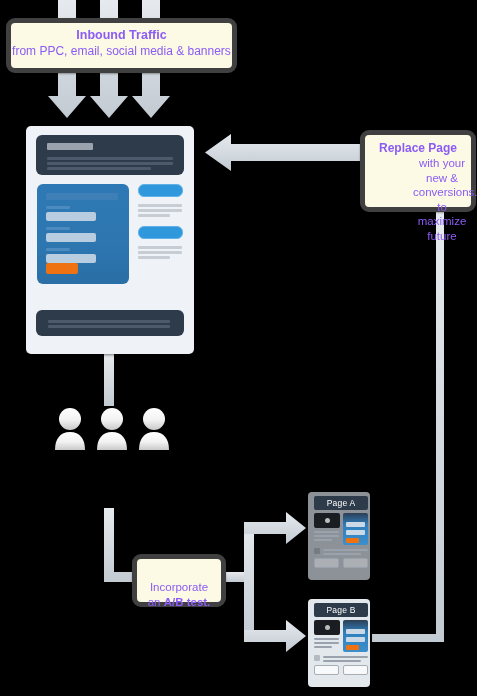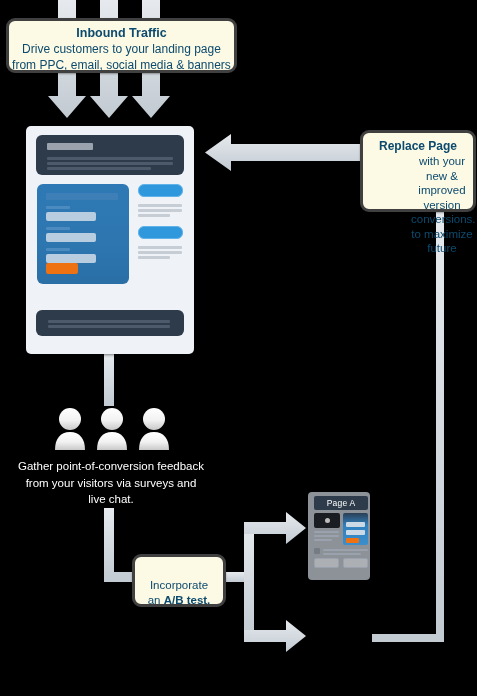--- a/index.html
+++ b/index.html
@@ -20,23 +20,23 @@
     background: #000000;
   }
 
   
   #connectors { position: absolute; left:0; top:0; width:477px; height:696px; }
 
   
   .callout {
     position: absolute;
     background: #FCF9E4;
-    border: 3px solid #404040;
+    border: 5px solid #404040;
     border-radius: 9px;
-    color: #0c4a6e;
+    color: #8b5cf6;
     text-align: center;
     box-shadow: 0 1px 2px rgba(0,0,0,0.35);
     z-index: 6;
   }
   .callout .title {
     font-weight: bold;
     font-size: 12px;
     line-height: 15px;
     display: block;
   }
@@ -251,28 +251,26 @@
     <g>
       <path d="M244,522 L286,522 L286,512 L306,528 L286,544 L286,534 L244,534 Z" fill="url(#gConn)"></path>
     </g>
     <g>
       <path d="M244,630 L286,630 L286,620 L306,636 L286,652 L286,642 L244,642 Z" fill="url(#gConn)"></path>
     </g>
   </svg>
 
   <div class="callout" id="inbound-box">
     <span class="title">Inbound Traffic</span>
-    <span class="body">Drive customers to your landing page</span>
     <span class="body">from PPC, email, social media &amp; banners</span>
   </div>
 
   <div class="callout" id="replace-box">
     <span class="title">Replace Page</span>
     <span class="body">with your new &amp;</span>
-    <span class="body">improved version</span>
     <span class="body">conversions.</span>
     <span class="body">to maximize future</span>
   </div>
 
   <div id="landing-page">
     <div class="lp-header">
       <div class="logo"></div>
       <div class="nav1"></div>
       <div class="nav2"></div>
       <div class="nav3"></div>
@@ -321,25 +319,20 @@
     <g>
       <circle cx="60" cy="13" r="11" fill="url(#gP)"></circle>
       <path d="M60 26 C50 26 45 33 45 44 L75 44 C75 33 70 26 60 26 Z" fill="url(#gP)"></path>
     </g>
     <g>
       <circle cx="102" cy="13" r="11" fill="url(#gP)"></circle>
       <path d="M102 26 C92 26 87 33 87 44 L117 44 C117 33 112 26 102 26 Z" fill="url(#gP)"></path>
     </g>
   </svg>
 
-  <div id="feedback-caption">
-    <div>Gather point-of-conversion feedback</div>
-    <div>from your visitors via surveys and</div>
-    <div>live chat.</div>
-  </div>
 
   <div class="callout" id="ab-box">
     <span class="body">Incorporate</span>
     <span class="body"><span>an </span><b>A/B test.</b></span>
   </div>
 
   <div class="mini-page" id="page-a">
     <div class="mini-inner">
       <div class="mp-title">Page A</div>
       <div class="mp-hero-l">
@@ -354,14 +347,35 @@
       <div class="mp-line" style="left:2px; top:39px; width:25px"></div>
       <div class="mp-line" style="left:2px; top:43px; width:18px"></div>
       <div class="mp-blk" style="left:2px; top:52px; width:6px; height:6px"></div>
       <div class="mp-line" style="left:11px; top:53px; width:45px"></div>
       <div class="mp-line" style="left:11px; top:57px; width:38px"></div>
       <div class="mp-box" style="left:2px; top:62px; width:25px; height:10px"></div>
       <div class="mp-box" style="left:31px; top:62px; width:25px; height:10px"></div>
     </div>
   </div>
 
+  <div class="mini-page" id="page-b">
+    <div class="mini-inner">
+      <div class="mp-title">Page B</div>
+      <div class="mp-hero-l">
+          <div class="dot"></div>
+        </div>
+      <div class="mp-hero-r">
+        <div class="bar" style="top:9px"></div>
+        <div class="bar" style="top:17px"></div>
+        <div class="cta" style="top:25px"></div>
+      </div>
+      <div class="mp-line" style="left:2px; top:35px; width:25px"></div>
+      <div class="mp-line" style="left:2px; top:39px; width:25px"></div>
+      <div class="mp-line" style="left:2px; top:43px; width:18px"></div>
+      <div class="mp-blk" style="left:2px; top:52px; width:6px; height:6px"></div>
+      <div class="mp-line" style="left:11px; top:53px; width:45px"></div>
+      <div class="mp-line" style="left:11px; top:57px; width:38px"></div>
+      <div class="mp-box" style="left:2px; top:62px; width:25px; height:10px"></div>
+      <div class="mp-box" style="left:31px; top:62px; width:25px; height:10px"></div>
+    </div>
+  </div>
 
 </div>
 
 </body></html>

